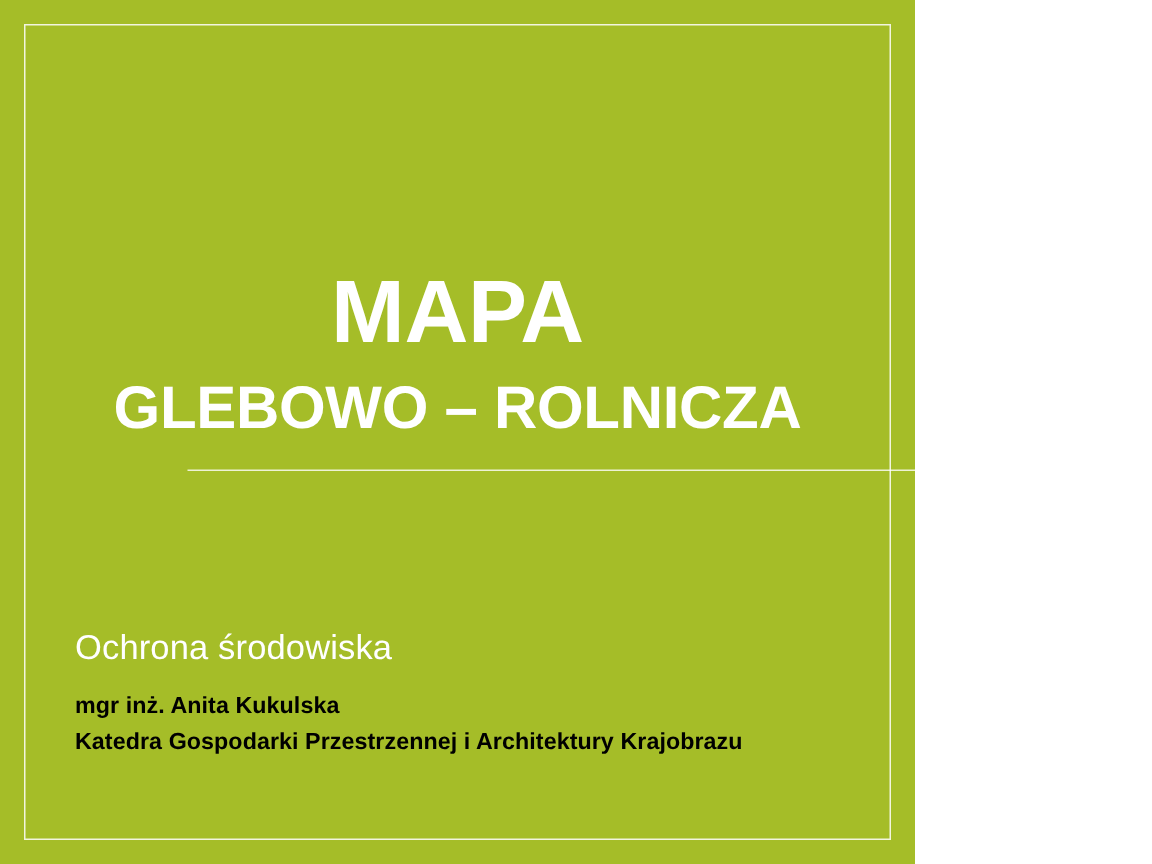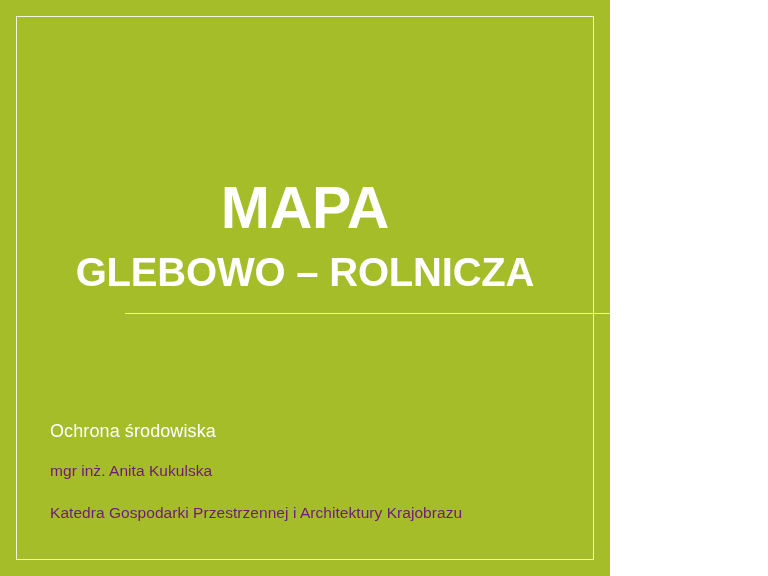--- a/index.html
+++ b/index.html
@@ -69,43 +69,43 @@
     left: 50px;
     top: 416px;
     right: 60px;
   }
 
   #subtitle-main {
     display: block;
     color: #ffffff;
     font-family: "Liberation Sans", sans-serif;
     font-weight: 400;
-    font-size: 18px;
+    font-size: 23px;
     line-height: 30px;
     letter-spacing: 0.1px;
     white-space: nowrap;
   }
 
   .subtitle-small {
     display: block;
-    color: #701a75;
+    color: #000000;
     font-family: "Liberation Sans", sans-serif;
-    font-weight: 400;
+    font-weight: 700;
     font-size: 15.5px;
     line-height: 22px;
     letter-spacing: 0.05px;
     white-space: nowrap;
   }
 
   #subtitle-author {
     margin-top: 14px;
   }
 
   #subtitle-department {
-    margin-top: 20px;
+    margin-top: 2px;
   }
 </style>
 </head>
 <body>
 
 <div id="slide">
 
   <div id="frame"></div>
 
   <div id="title-block">

